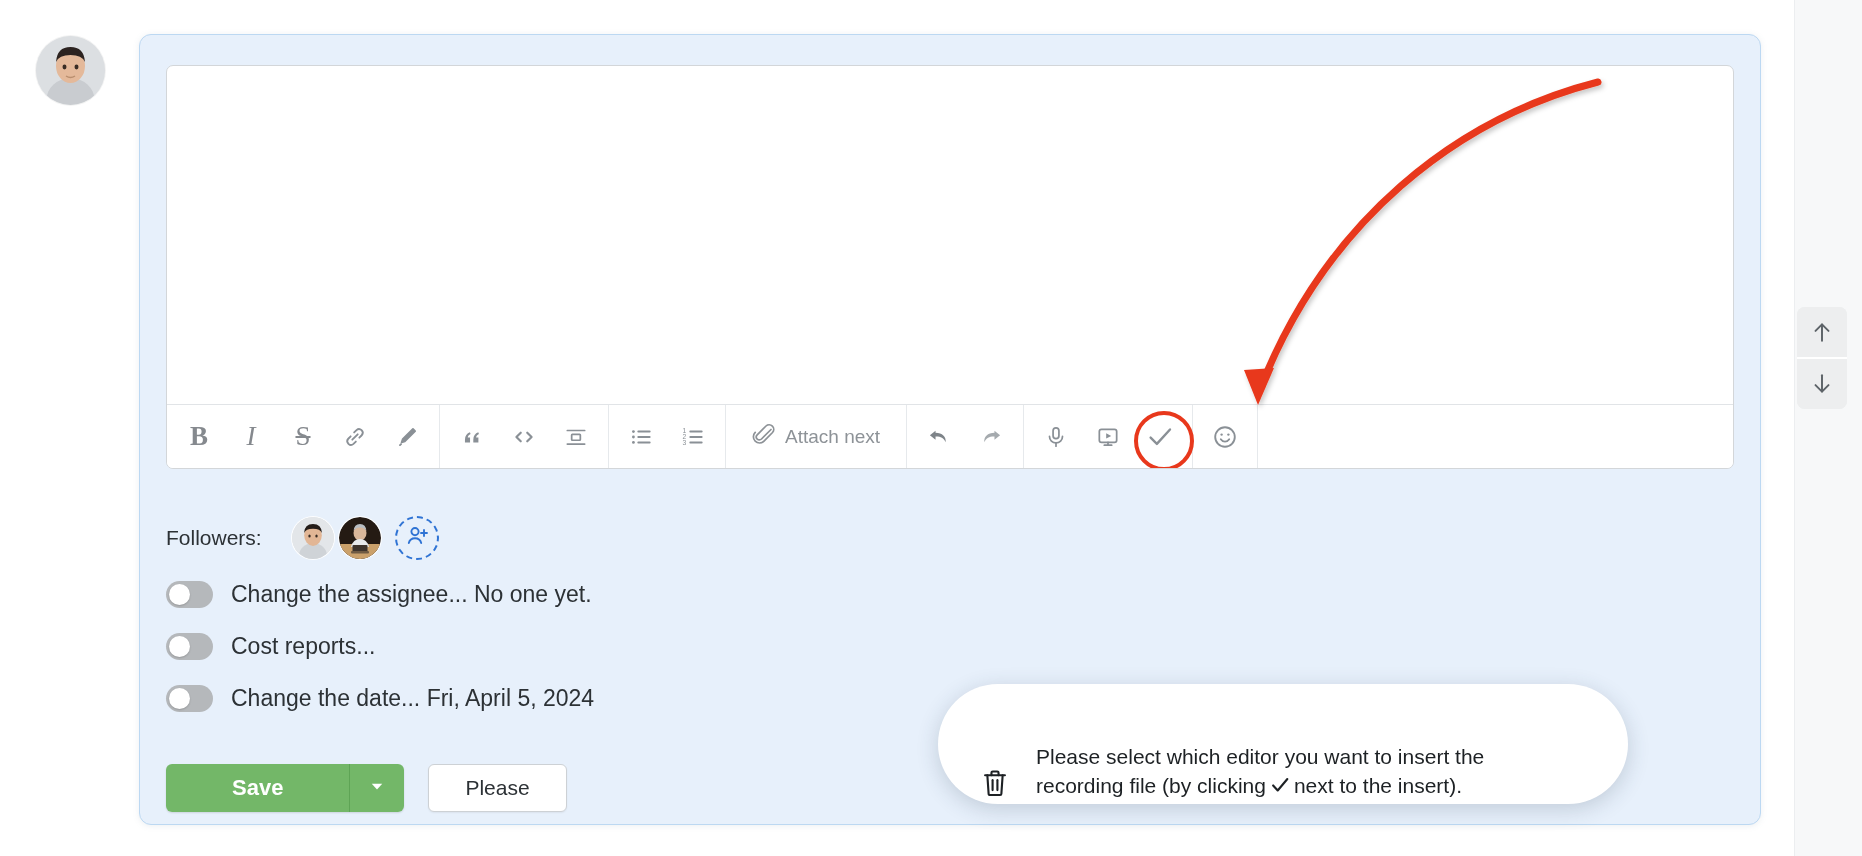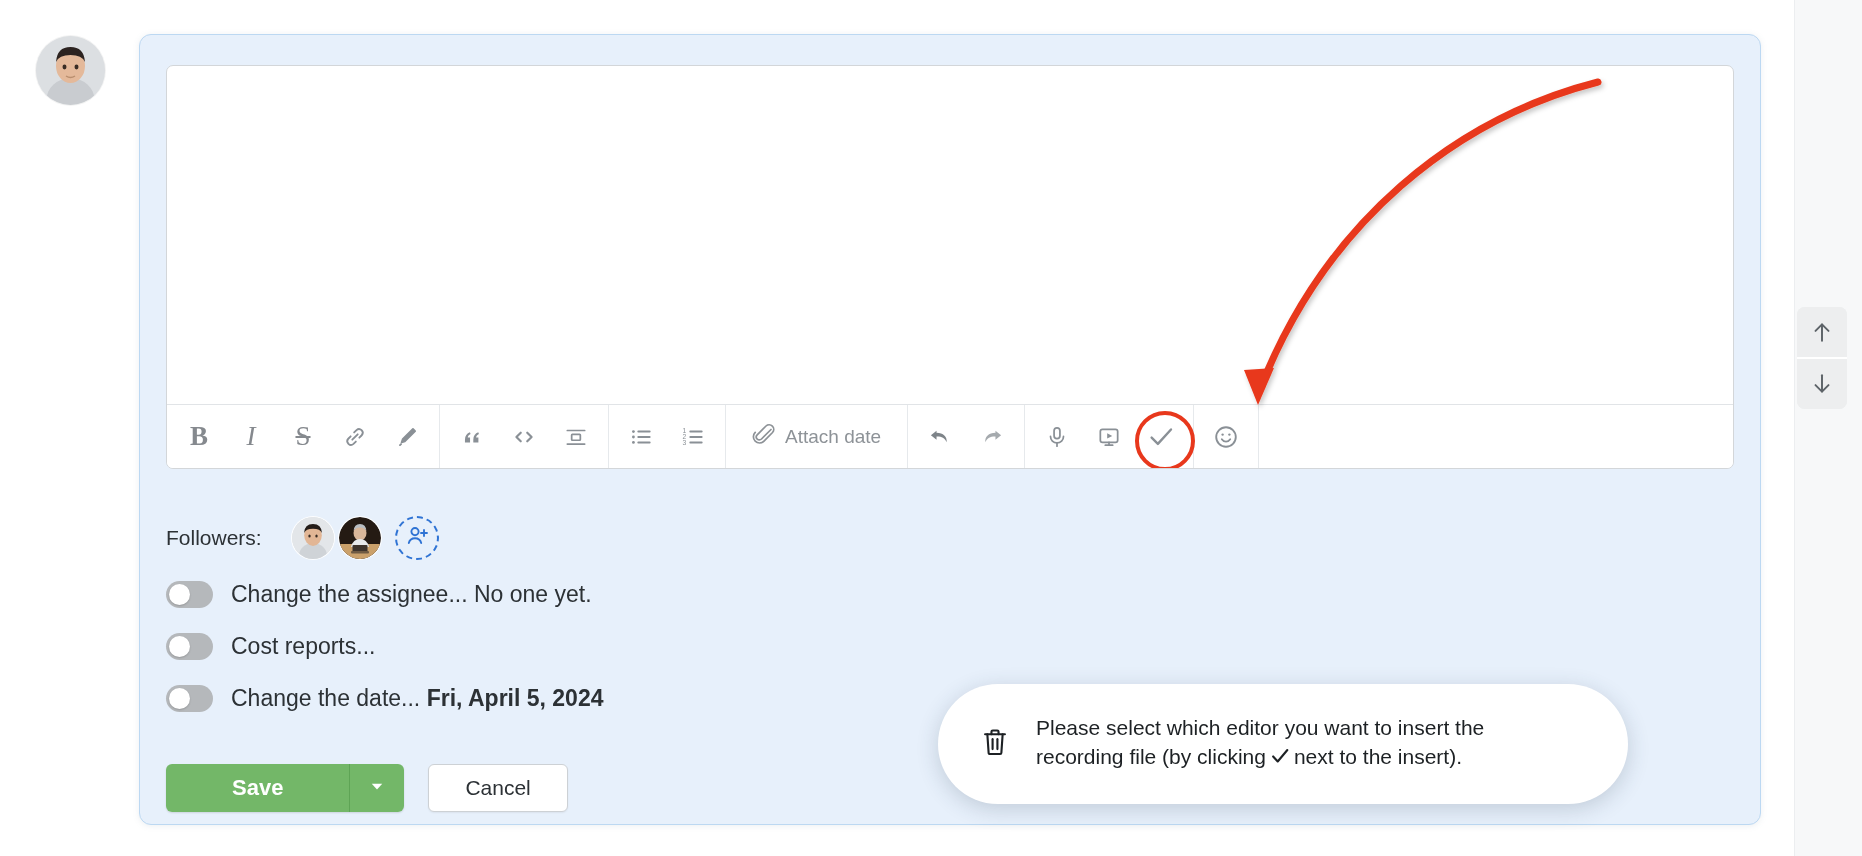--- a/index.html
+++ b/index.html
@@ -238,21 +238,21 @@
     height: 21px;
     border-radius: 50%;
     background: #ffffff;
     box-shadow: 0 1px 2px rgba(0,0,0,0.18);
   }
   .toggle-text {
     font-size: 23px;
     color: #2c3135;
     white-space: nowrap;
   }
-  .toggle-text .strong { font-weight: bold; }
+  .toggle-text .strong { font-weight: normal; }
 
   
   #actions-row {
     position: absolute;
     left: 26px;
     top: 729px;
     display: flex;
     align-items: flex-start;
   }
   #save-group {
@@ -302,22 +302,22 @@
   #recording-toast {
     position: absolute;
     left: 938px;
     top: 684px;
     width: 690px;
     height: 120px;
     background: #ffffff;
     border-radius: 60px;
     box-shadow: 0 5px 22px rgba(40,60,80,0.20);
     display: flex;
-    align-items: center;
-    padding: 16px 40px;
+    align-items: flex-end;
+    padding: 0 40px;
     box-sizing: border-box;
     gap: 24px;
   }
   #toast-text {
     font-size: 21px;
     line-height: 1.38;
     color: #1d2124;
   }
   #toast-text .inline-check {
     display: inline-block;
@@ -469,21 +469,21 @@
         </div>
       </div>
 
       <div class="tb-group">
         <div id="attach-btn">
           <span>
             <svg width="24" height="24" viewBox="0 0 24 24" fill="none" stroke="#8d9297" stroke-width="1.7" stroke-linecap="round" stroke-linejoin="round">
               <path d="M19 6.5 L9.5 16 a3 3 0 0 1 -4.3 -4.2 L14 3 a4.6 4.6 0 0 1 6.5 6.5 L12 18.2 a6.2 6.2 0 0 1 -8.8 -8.8"></path>
             </svg>
           </span>
-          <span id="attach-label">Attach date</span>
+          <span id="attach-label">Attach next</span>
         </div>
       </div>
 
       <div class="tb-group">
         <div class="tb-btn">
           <span>
             <svg width="26" height="26" viewBox="0 0 24 24" fill="#7e8489">
               <path d="M8.8 6.2 L3.6 10.4 L8.8 14.6 V11.6 c4.5 -.2 7.3 1.2 9.4 5.3 c.4 -5.6 -3.1 -8.4 -9.4 -8.8 V6.2z"></path>
             </svg>
           </span>
@@ -615,21 +615,21 @@
     <div id="save-group">
       <button id="save-button">Save</button>
       <div id="save-dropdown">
         <span>
           <svg width="18" height="18" viewBox="0 0 24 24" fill="#ffffff">
             <polygon points="5,9 19,9 12,16.5"></polygon>
           </svg>
         </span>
       </div>
     </div>
-    <button id="cancel-button">Cancel</button>
+    <button id="cancel-button">Please</button>
   </div>
 
 </div>
 
 <div id="recording-toast">
   <span>
     <svg width="34" height="34" viewBox="0 0 24 24" fill="none" stroke="#1d2124" stroke-width="1.5" stroke-linecap="round" stroke-linejoin="round">
       <path d="M5 6.5 h14"></path>
       <path d="M9.5 6.5 V4.8 a.9 .9 0 0 1 .9 -.9 h3.2 a.9 .9 0 0 1 .9 .9 V6.5"></path>
       <path d="M6.6 6.5 L7.5 19.6 a.9 .9 0 0 0 .9 .9 h7.2 a.9 .9 0 0 0 .9 -.9 L17.4 6.5"></path>

